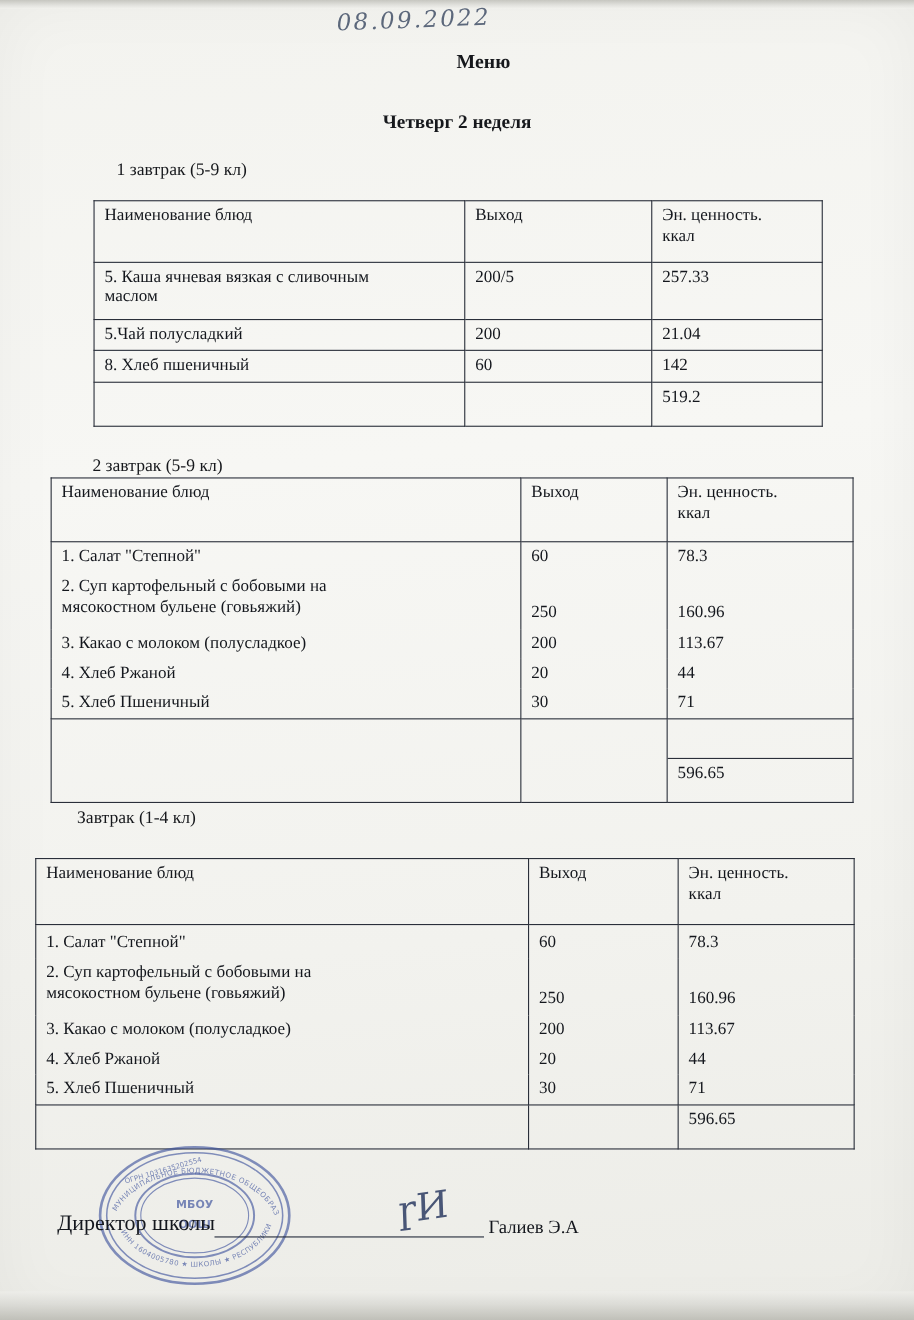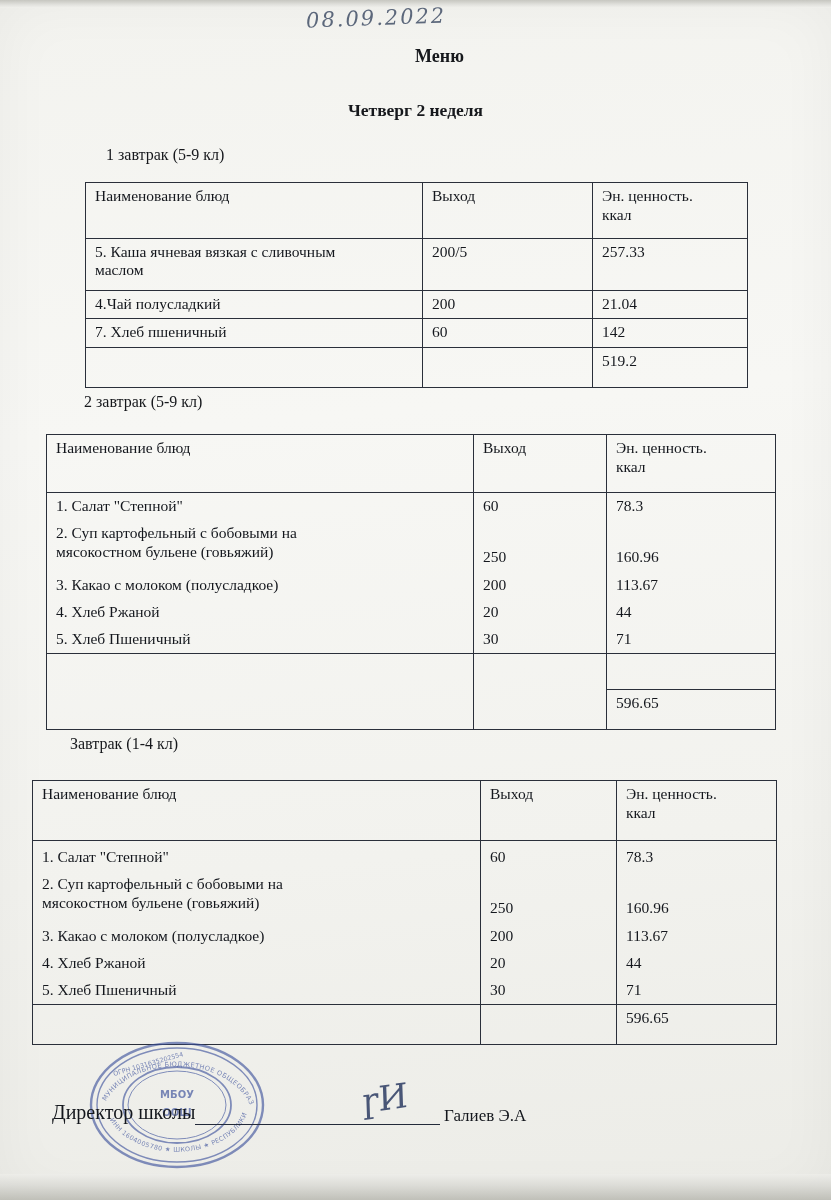--- a/index.html
+++ b/index.html
@@ -163,38 +163,38 @@
           <div>ккал</div>
         </td>
       </tr>
       <tr>
         <td class="dish-cell" style="height:42px">5. Каша ячневая  вязкая с сливочным
 маслом</td>
         <td>200/5</td>
         <td>257.33</td>
       </tr>
       <tr>
-        <td class="dish-cell">4.Чай полусладкий</td>
+        <td class="dish-cell">5.Чай полусладкий</td>
         <td>200</td>
         <td>21.04</td>
       </tr>
       <tr>
-        <td class="dish-cell">7. Хлеб пшеничный</td>
+        <td class="dish-cell">8. Хлеб пшеничный</td>
         <td>60</td>
         <td>142</td>
       </tr>
       <tr class="total-row">
         <td></td>
         <td></td>
         <td>519.2</td>
       </tr>
     </tbody>
   </table>
 
-  <div class="section-label" style="left:84px; top:377px;">2 завтрак (5-9 кл)</div>
+  <div class="section-label" style="left:84px; top:399px;">2 завтрак (5-9 кл)</div>
   <table class="menu-table" style="left:46px; top:434px; width:729px;">
     <colgroup>
         <col style="width:427px">
         <col style="width:133px">
         <col style="width:169px">
       </colgroup>
     <tbody>
       <tr class="hdr">
         <td style="height:48px">Наименование блюд</td>
         <td>Выход</td>

